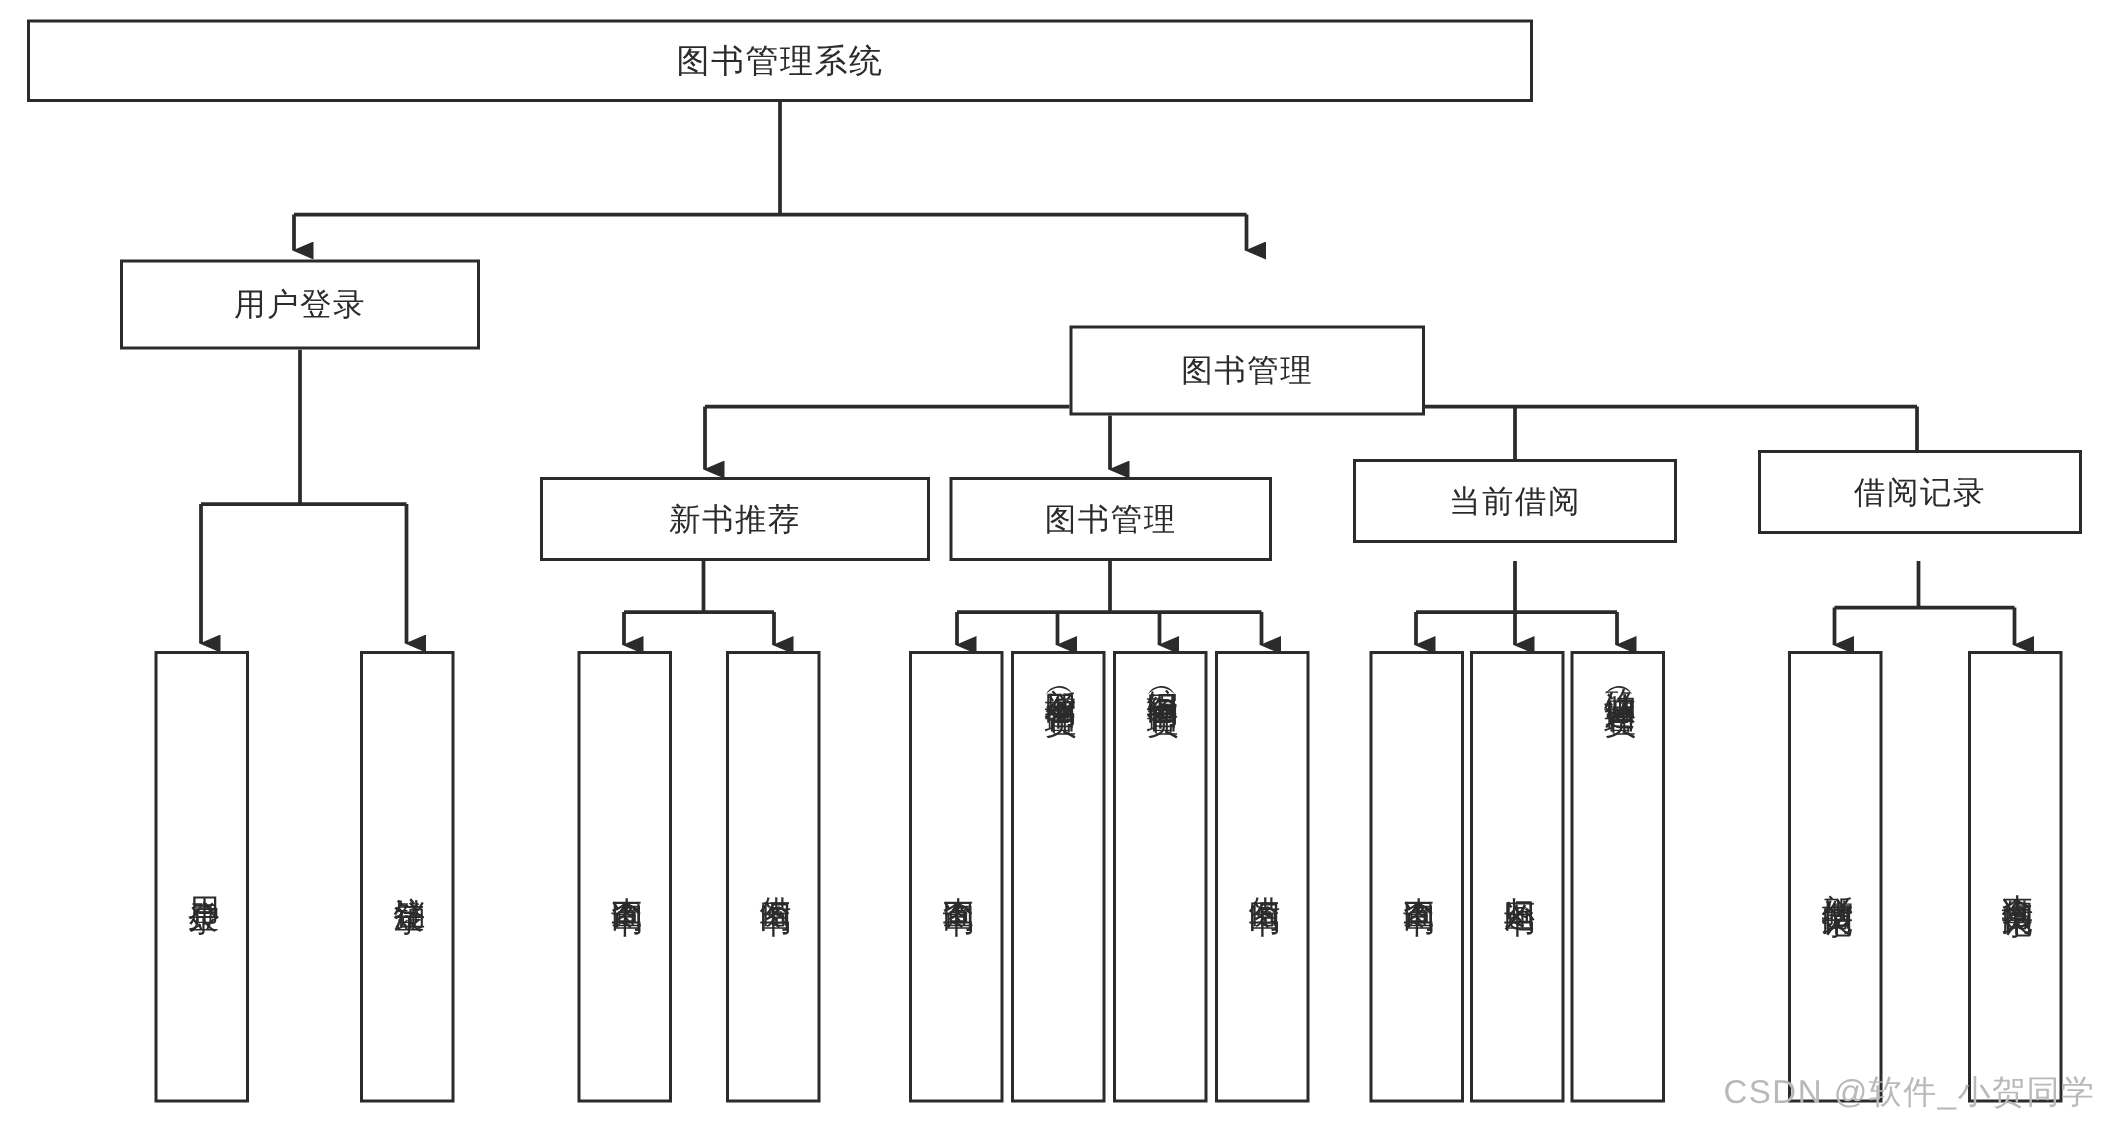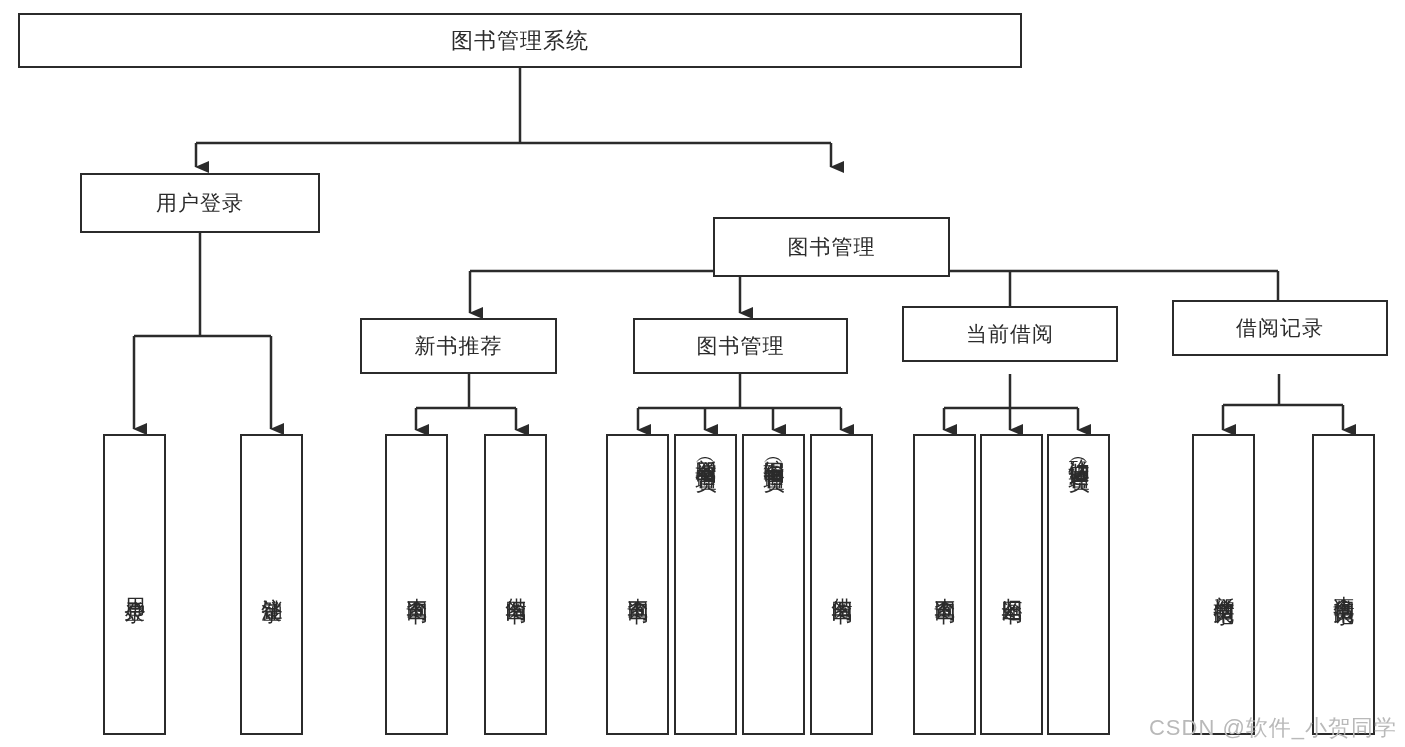--- a/index.html
+++ b/index.html
@@ -115,21 +115,21 @@
   </div>
 
   <div class="node h-node" style="left:80px;top:173px;width:240px;height:60px;">
     <span>用户登录</span>
   </div>
 
   <div class="node h-node" style="left:713px;top:173px;width:237px;height:60px;margin-top:44px;">
     <span>图书管理</span>
   </div>
 
-  <div class="node h-node" style="left:360px;top:318px;width:197px;height:56px;">
+  <div class="node h-node" style="left:360px;top:318px;width:260px;height:56px;">
     <span>新书推荐</span>
   </div>
 
   <div class="node h-node" style="left:633px;top:318px;width:215px;height:56px;">
     <span>图书管理</span>
   </div>
 
   <div class="node h-node" style="left:902px;top:306px;width:216px;height:56px;">
     <span>当前借阅</span>
   </div>

